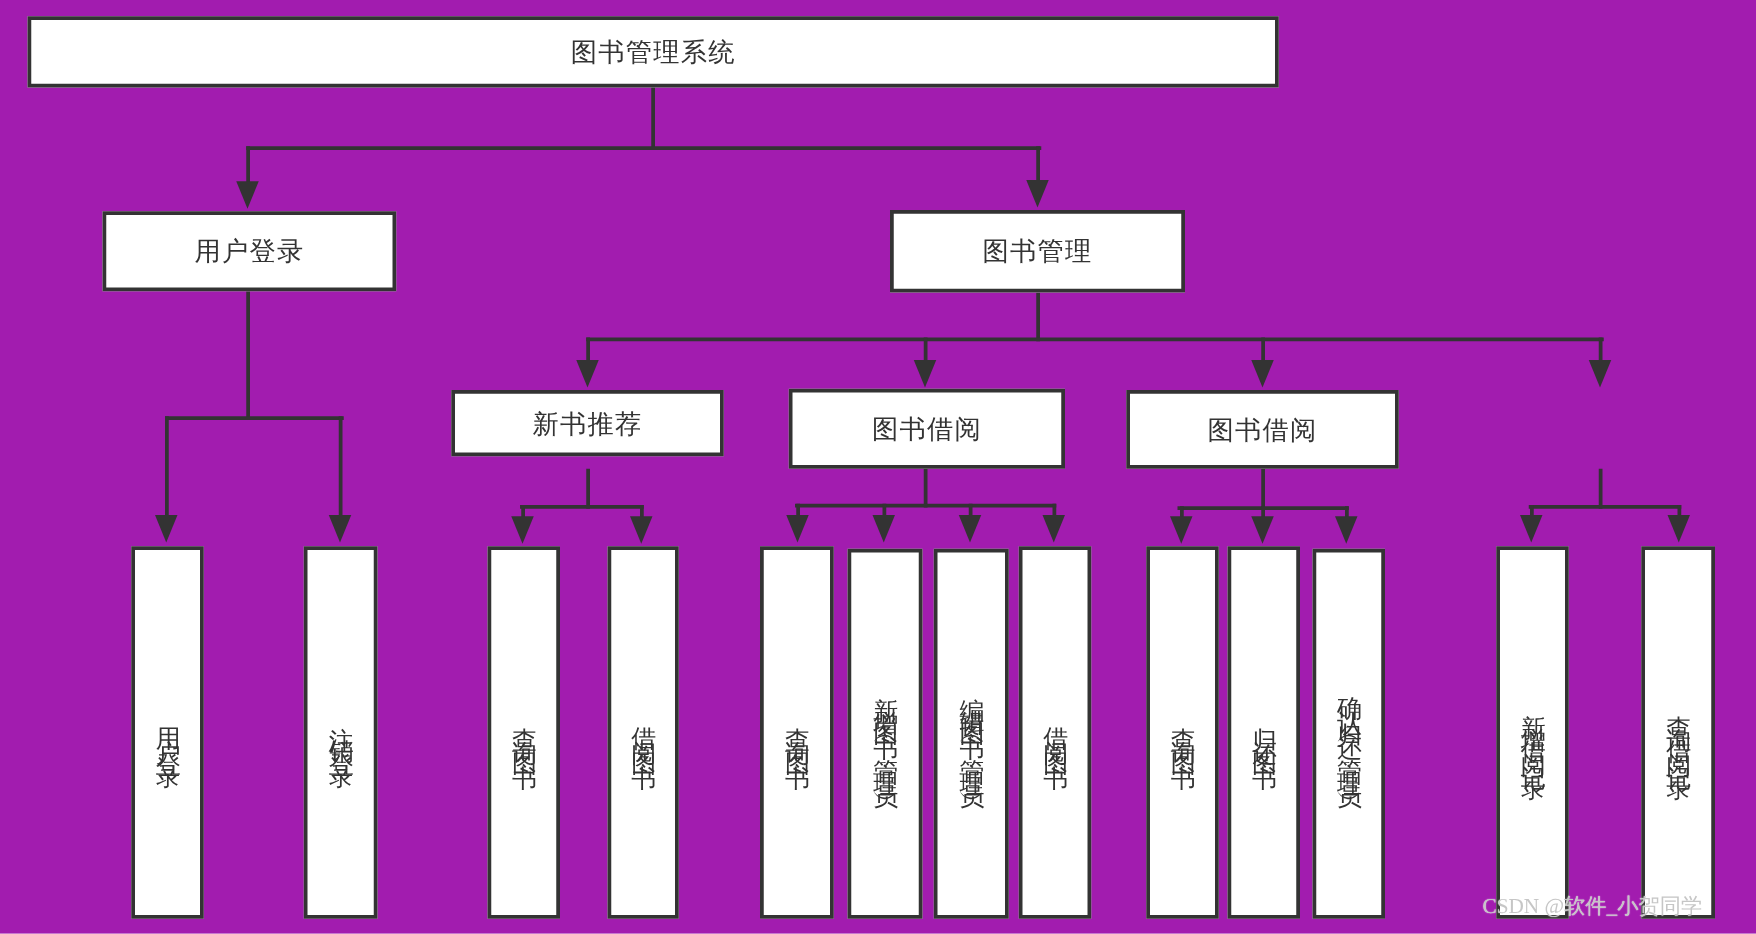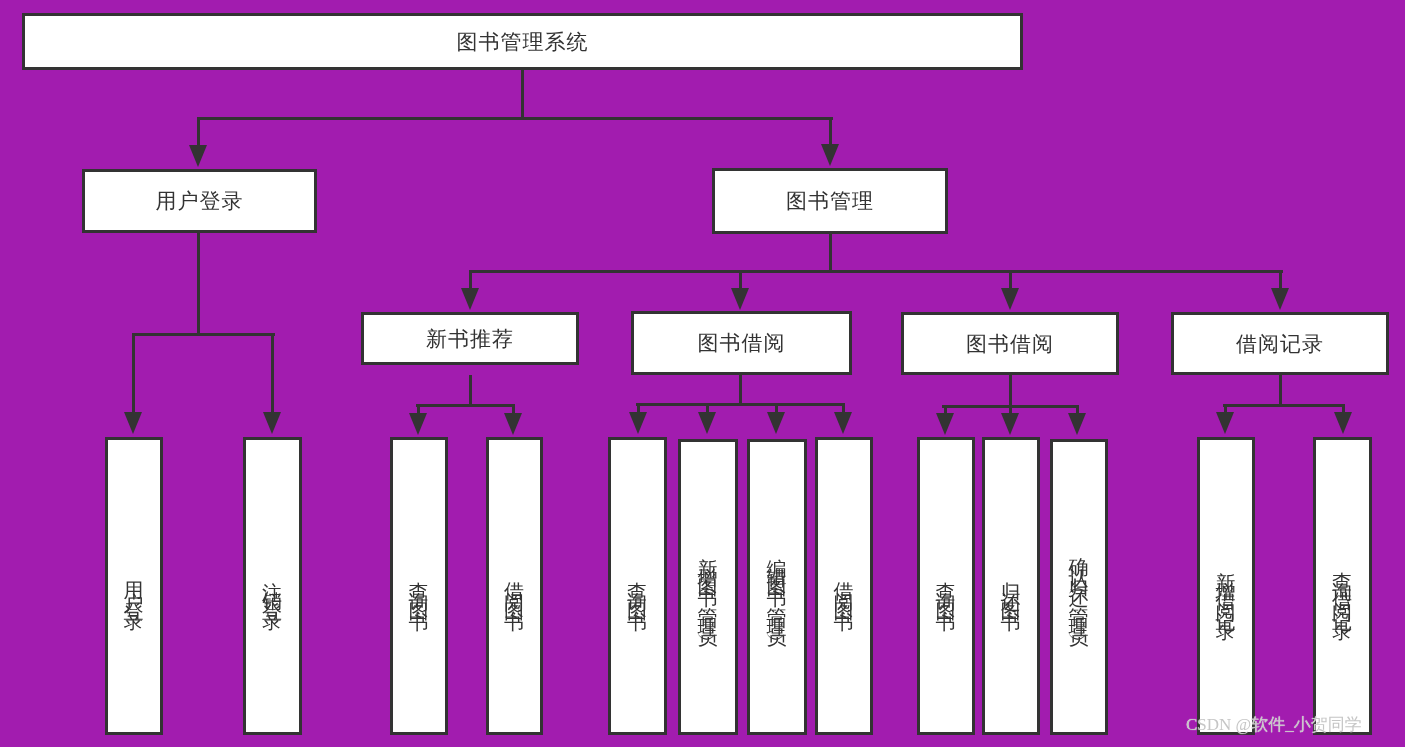--- a/index.html
+++ b/index.html
@@ -139,23 +139,20 @@
 
   <div class="node hnode" style="left:361px;top:312px;width:218px;height:53px;">
     <span>新书推荐</span>
   </div>
   <div class="node hnode" style="left:631px;top:311px;width:221px;height:64px;">
     <span>图书借阅</span>
   </div>
   <div class="node hnode" style="left:901px;top:312px;width:218px;height:63px;">
     <span>图书借阅</span>
   </div>
-  <div class="node hnode" style="left:1171px;top:312px;width:218px;height:63px;">
-    <span>借阅记录</span>
-  </div>
 
   <div class="node leaf" style="left:105px;top:437px;width:58px;height:298px;">
     <span>用户登录</span>
   </div>
   <div class="node leaf" style="left:243px;top:437px;width:59px;height:298px;">
     <span>注销登录</span>
   </div>
 
   <div class="node leaf" style="left:390px;top:437px;width:58px;height:298px;">
     <span>查询图书</span>

